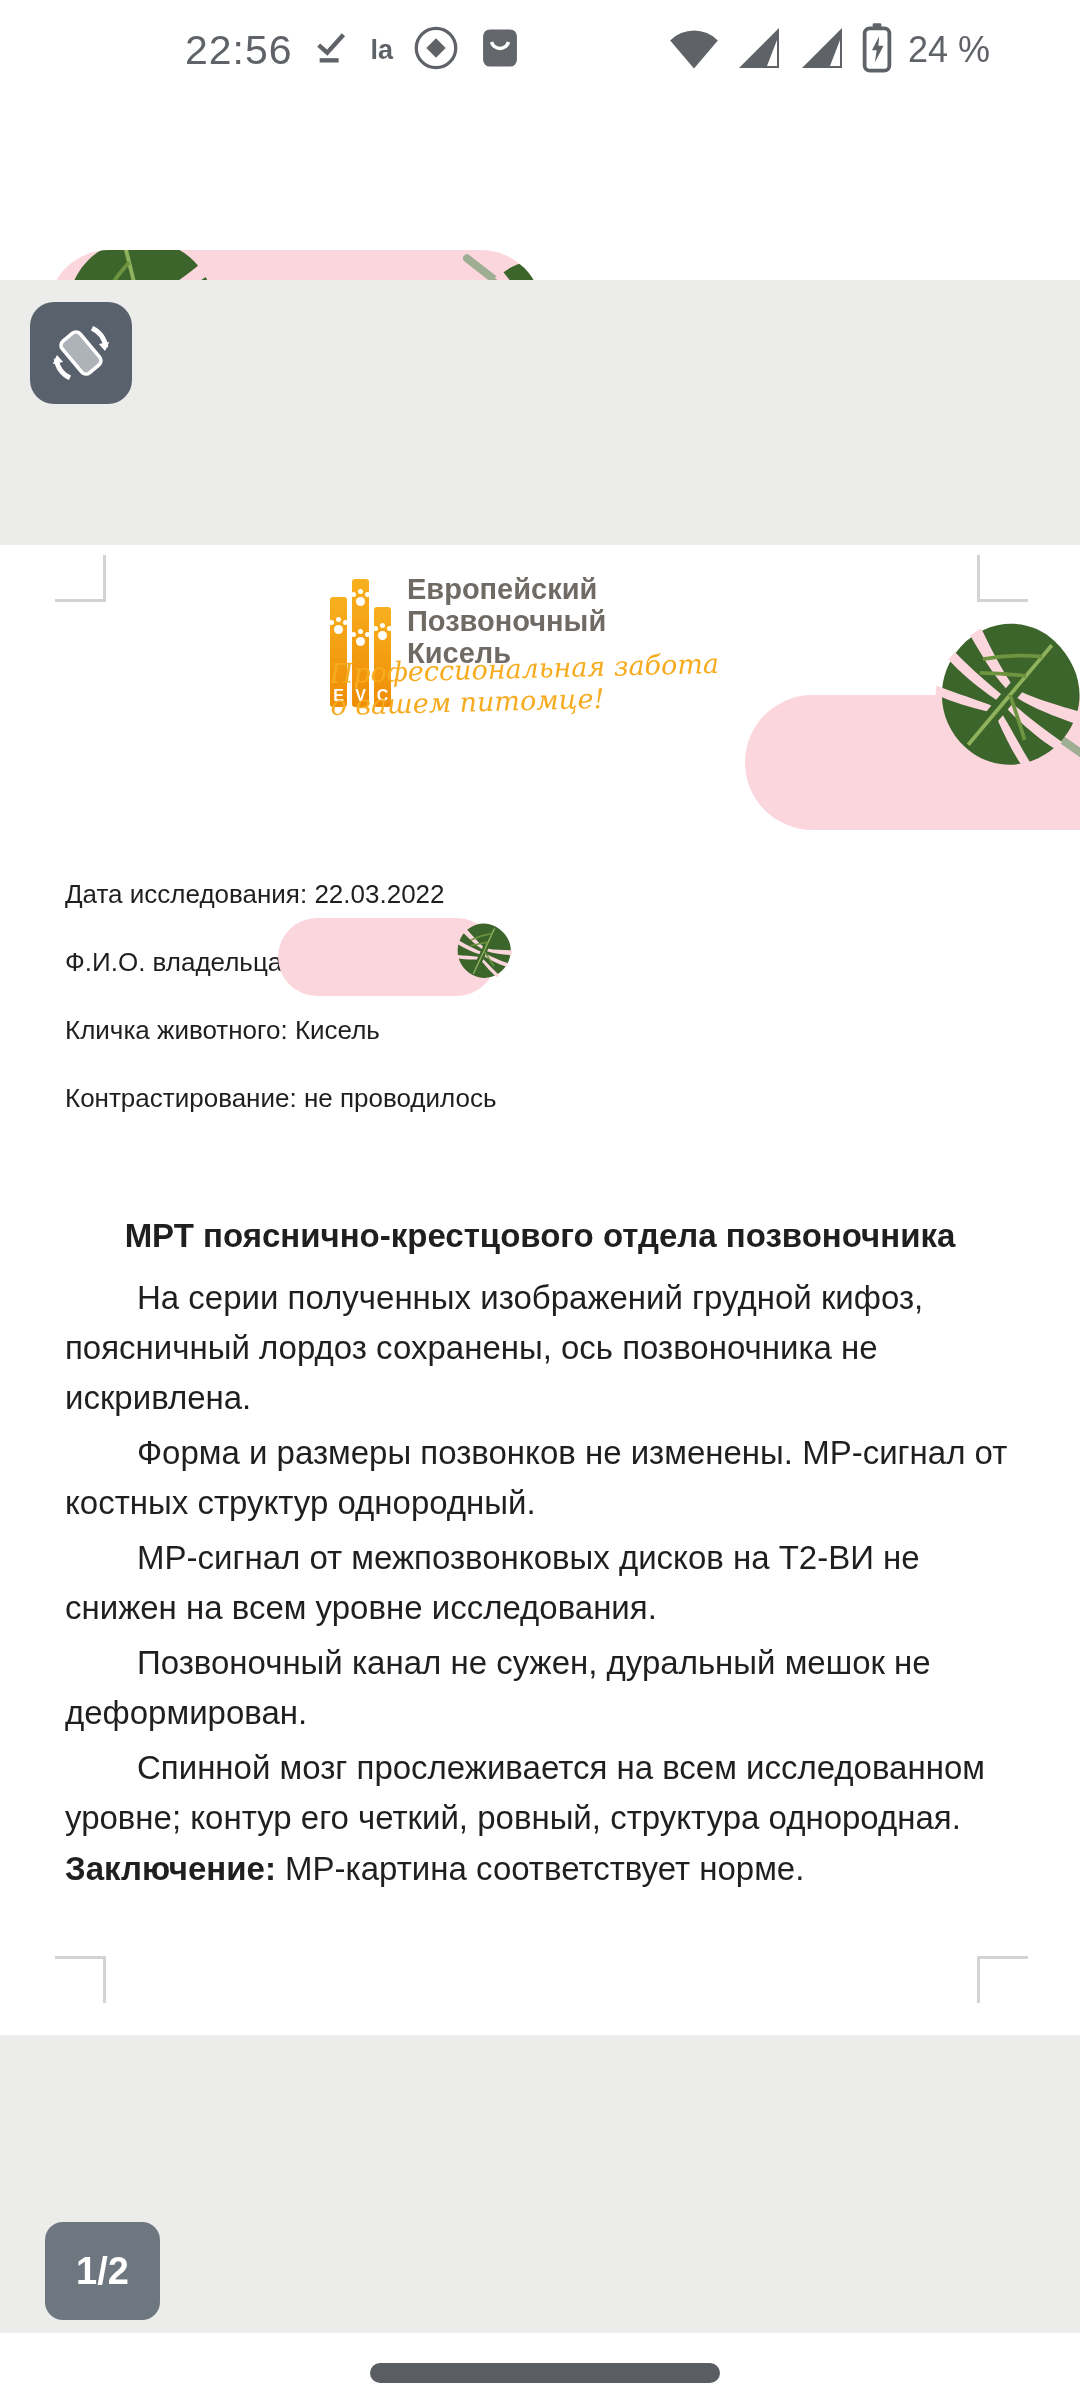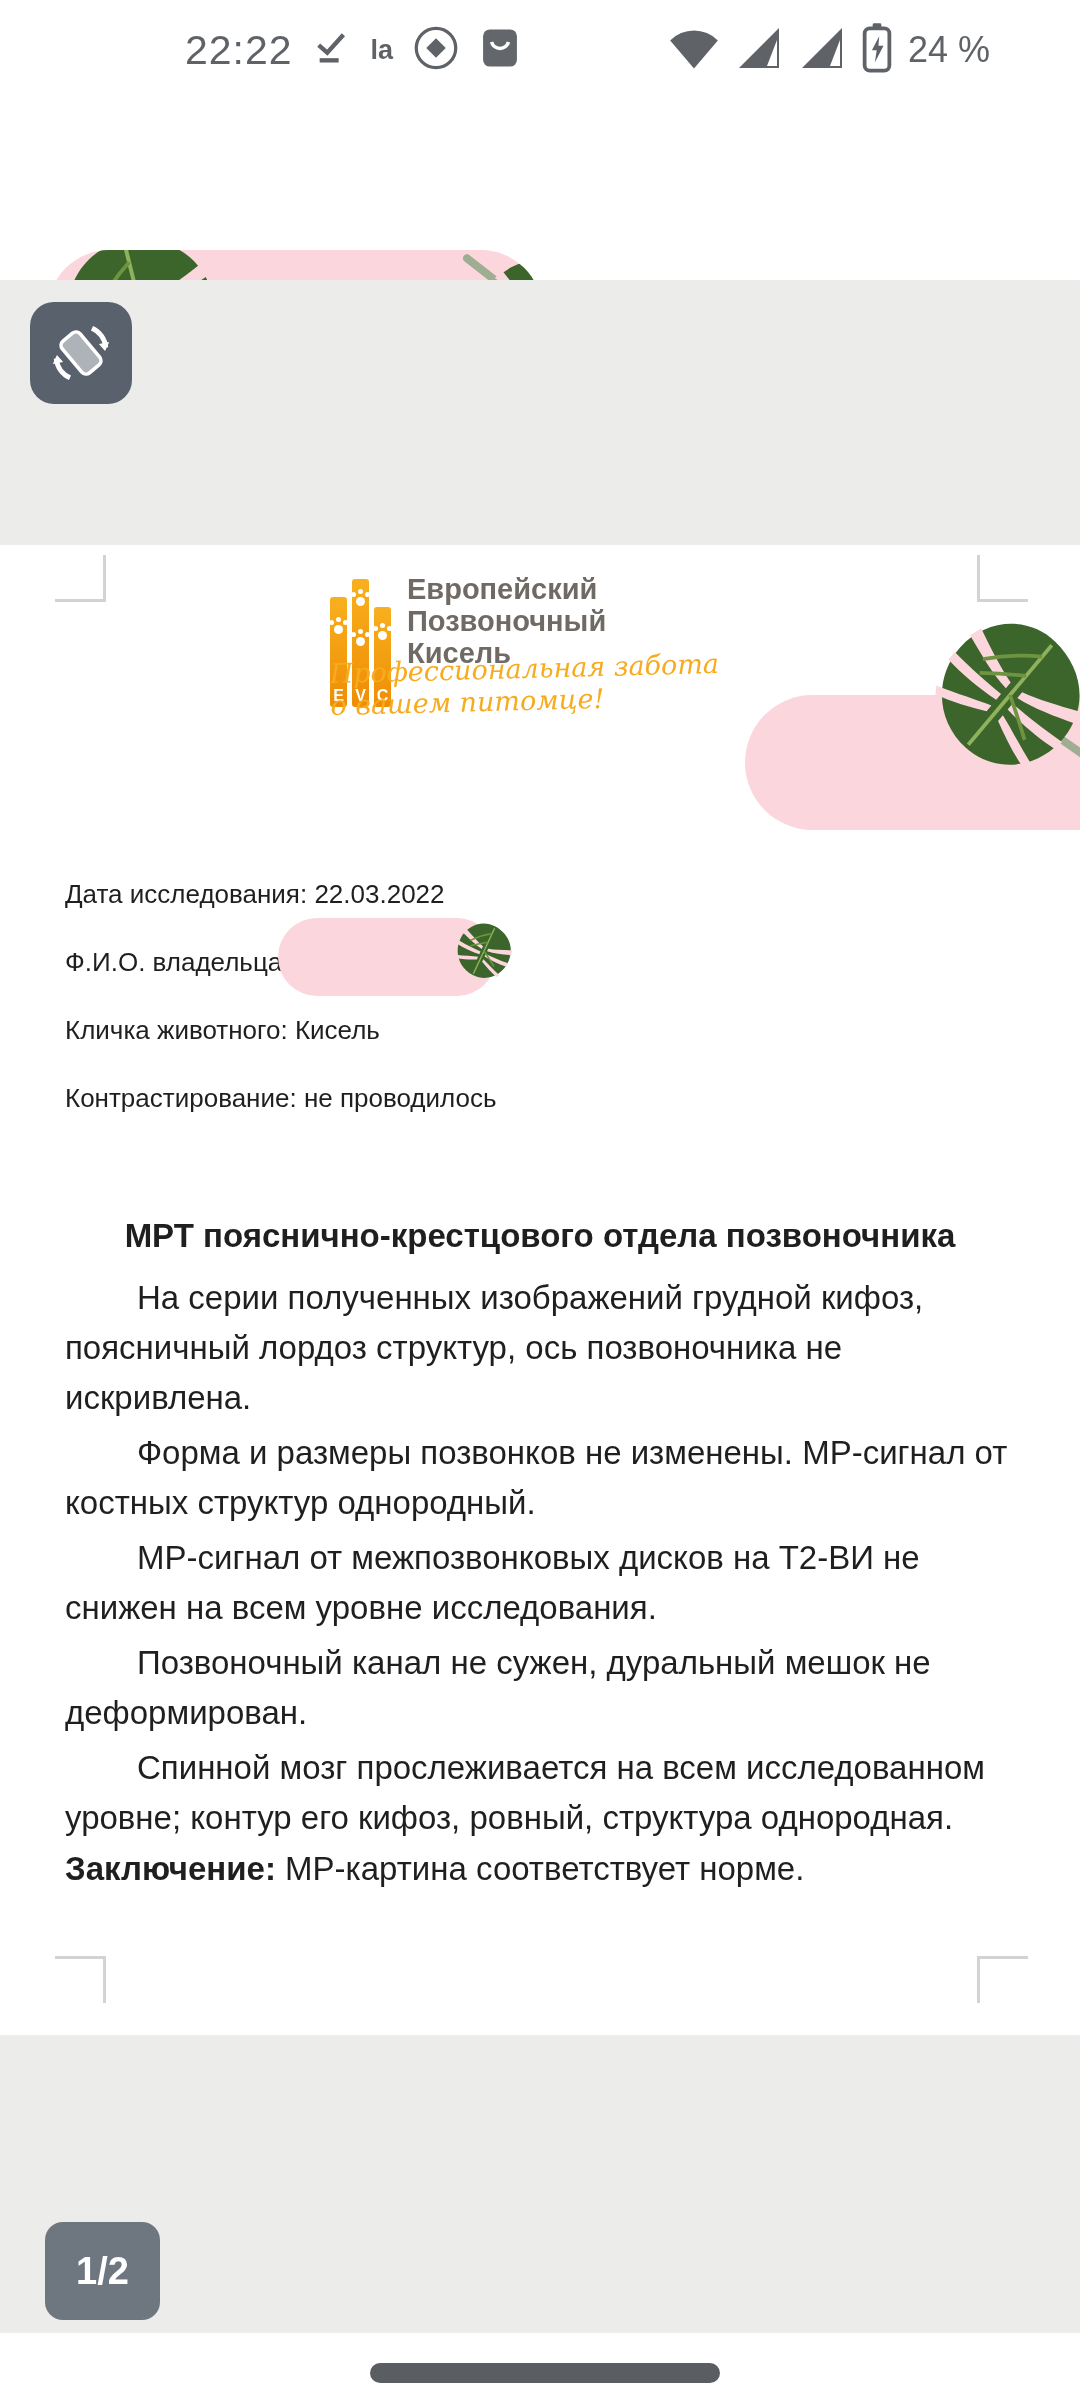--- a/index.html
+++ b/index.html
@@ -89,21 +89,21 @@
       <path d="M110 92 C92 86 78 80 66 76 L66 82 C78 88 92 94 106 98 Z" fill="#fcd6dd"></path>
       <path d="M60 20 C45 30 35 40 25 52 M60 40 C48 48 40 54 30 62 M60 60 C70 66 80 72 92 80" stroke="#6e9440" stroke-width="3" fill="none"></path>
     </g>
   </defs>
 </svg>
 
 <div class="screen">
 
   <div class="status-bar">
     <div class="sb-left">
-      <span class="sb-time">22:22</span>
+      <span class="sb-time">22:56</span>
       <span>
         <svg width="38" height="38" viewBox="0 0 20 20">
             <path d="M3 8.5 L7.5 12.5 L16 3" stroke="#5f6368" stroke-width="2.3" fill="none"></path>
             <line x1="3.5" y1="16.5" x2="13.5" y2="16.5" stroke="#5f6368" stroke-width="2.3"></line>
           </svg>
       </span>
       <span class="sb-la">la</span>
       <span>
         <svg width="46" height="46" viewBox="0 0 24 24">
             <circle cx="12" cy="12" r="10.3" stroke="#5f6368" stroke-width="1.7" fill="none"></circle>
@@ -241,25 +241,25 @@
         <div>Кличка животного: Кисель</div>
         <div>Контрастирование: не проводилось</div>
         <div class="owner-pill"></div>
         <svg class="leaf" style="left:390px;top:62px;transform:rotate(25deg)" width="58" height="58" viewBox="0 0 120 120">
             <use href="#monstera"></use>
           </svg>
       </div>
 
       <div class="doc-title">МРТ пояснично-крестцового отдела позвоночника</div>
       <div class="doc-body">
-        <p>На серии полученных изображений грудной кифоз, поясничный лордоз структур, ось позвоночника не искривлена.</p>
+        <p>На серии полученных изображений грудной кифоз, поясничный лордоз сохранены, ось позвоночника не искривлена.</p>
         <p>Форма и размеры позвонков не изменены. МР-сигнал от костных структур однородный.</p>
         <p>МР-сигнал от межпозвонковых дисков на Т2-ВИ не снижен на всем уровне исследования.</p>
         <p>Позвоночный канал не сужен, дуральный мешок не деформирован.</p>
-        <p>Спинной мозг прослеживается на всем исследованном уровне; контур его кифоз, ровный, структура однородная.</p>
+        <p>Спинной мозг прослеживается на всем исследованном уровне; контур его четкий, ровный, структура однородная.</p>
       </div>
       <div class="doc-conclusion">
         <b>Заключение:</b><span> МР-картина соответствует норме.</span>
       </div>
     </div>
   </div>
 
   <div class="page-badge">1/2</div>
 
   <div class="nav-area">

